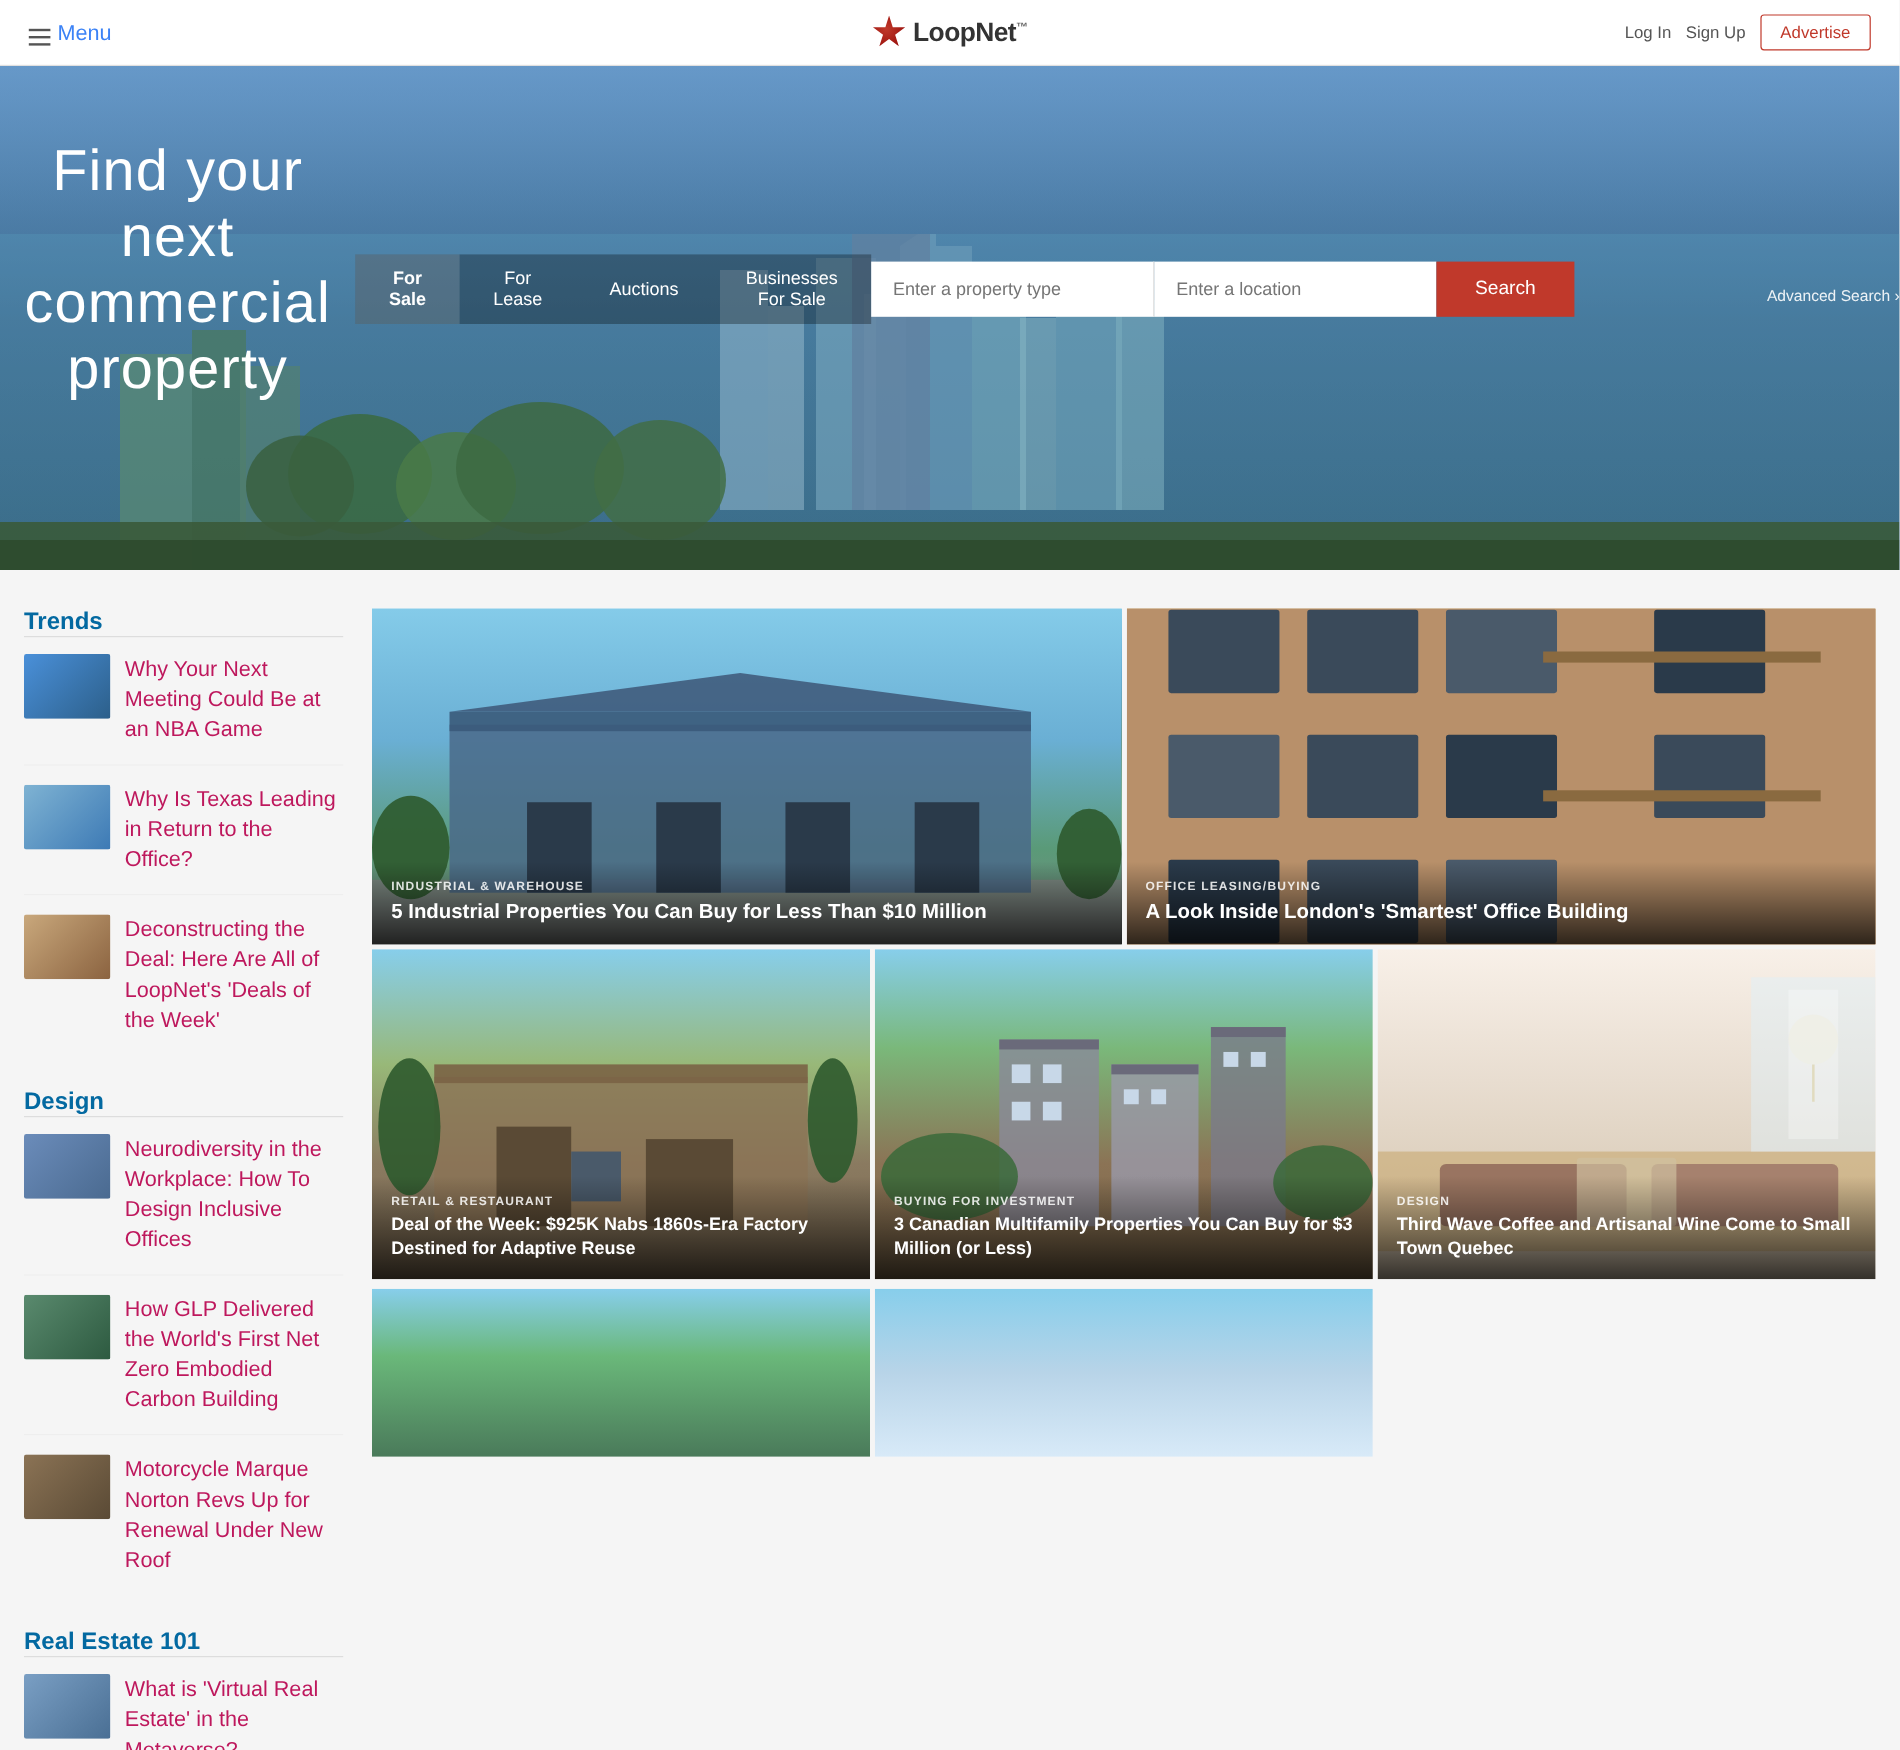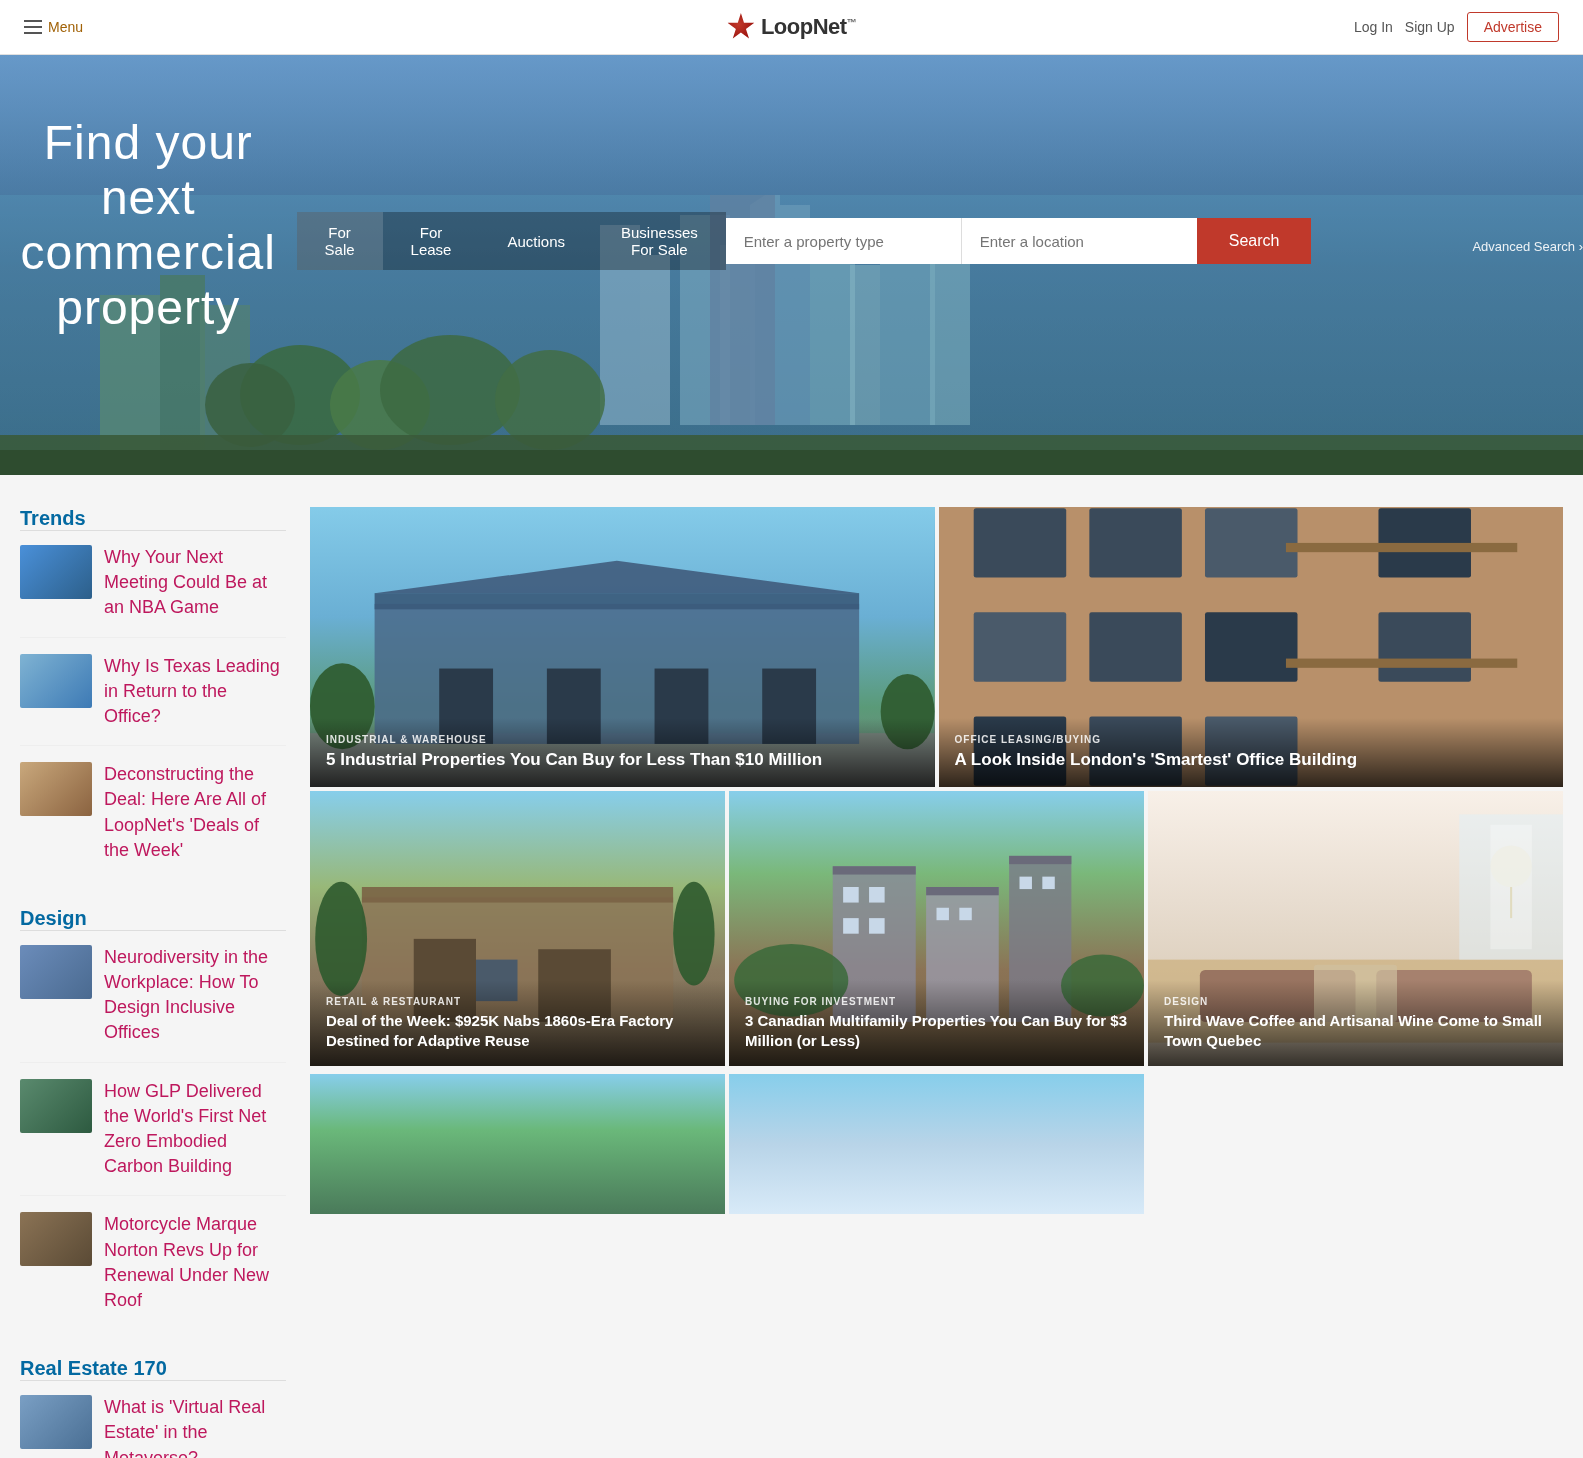--- a/index.html
+++ b/index.html
@@ -28,21 +28,21 @@
     .nav-link { font-size: 14px; color: #555; text-decoration: none; cursor: pointer; }
     .advertise-btn {
       padding: 6px 16px;
       border: 1.5px solid #c0392b;
       color: #c0392b;
       background: transparent;
       border-radius: 3px;
       font-size: 14px;
       cursor: pointer;
     }
-    .menu-btn { display: flex; align-items: center; gap: 6px; font-size: 14px; color: #a16207; cursor: pointer; background: none; border: none; }
+    .menu-btn { display: flex; align-items: flex-end; gap: 6px; font-size: 18px; color: #3b82f6; cursor: pointer; background: none; border: none; }
     .hamburger { display: flex; flex-direction: column; gap: 4px; }
     .hamburger span { display: block; width: 18px; height: 2px; background: #555; }
 
     
     .hero {
       position: relative;
       height: 420px;
       background: linear-gradient(to bottom, #6a9cc9 0%, #4a7ea5 30%, #3d6b8a 60%, #2d5a75 100%);
       overflow: hidden;
     }
@@ -80,20 +80,21 @@
     .search-tab {
       padding: 12px 28px;
       color: #fff;
       font-size: 15px;
       cursor: pointer;
       border: none;
       background: transparent;
     }
     .search-tab.active {
       background: rgba(255,255,255,0.15);
+      font-weight: bold;
     }
     .search-bar {
       display: flex;
       width: 605px;
     }
     .search-input-property {
       flex: 1;
       padding: 14px 18px;
       font-size: 15px;
       border: none;
@@ -410,21 +411,21 @@
         <div class="sidebar-thumb">
           <div class="sidebar-thumb-img thumb-motorcycle"></div>
         </div>
         <div class="sidebar-item-text">
           <span class="sidebar-item-title">Motorcycle Marque Norton Revs Up for Renewal Under New Roof</span>
         </div>
       </div>
     </div>
 
     <div class="sidebar-section">
-      <h2 class="sidebar-section-title">Real Estate 170</h2>
+      <h2 class="sidebar-section-title">Real Estate 101</h2>
 
       <div class="sidebar-item">
         <div class="sidebar-thumb">
           <div class="sidebar-thumb-img thumb-vr"></div>
         </div>
         <div class="sidebar-item-text">
           <span class="sidebar-item-title">What is 'Virtual Real Estate' in the Metaverse?</span>
         </div>
       </div>
     </div>

